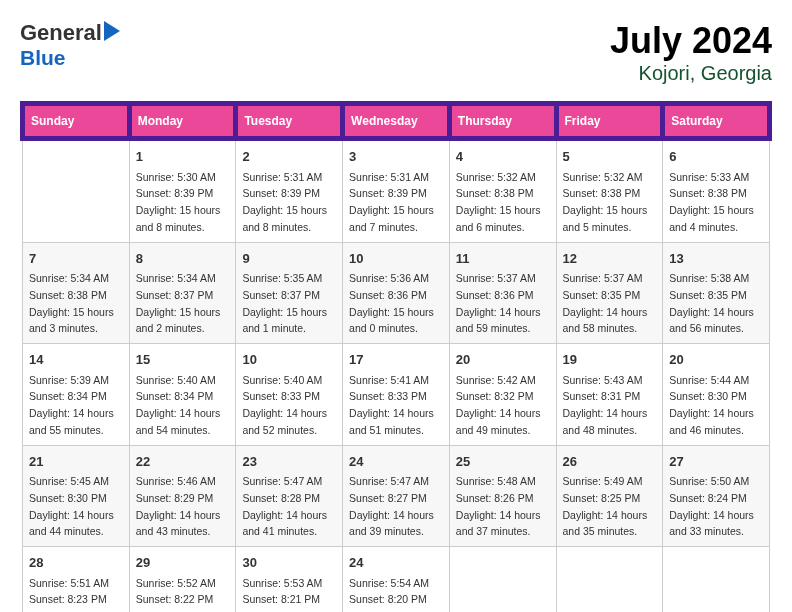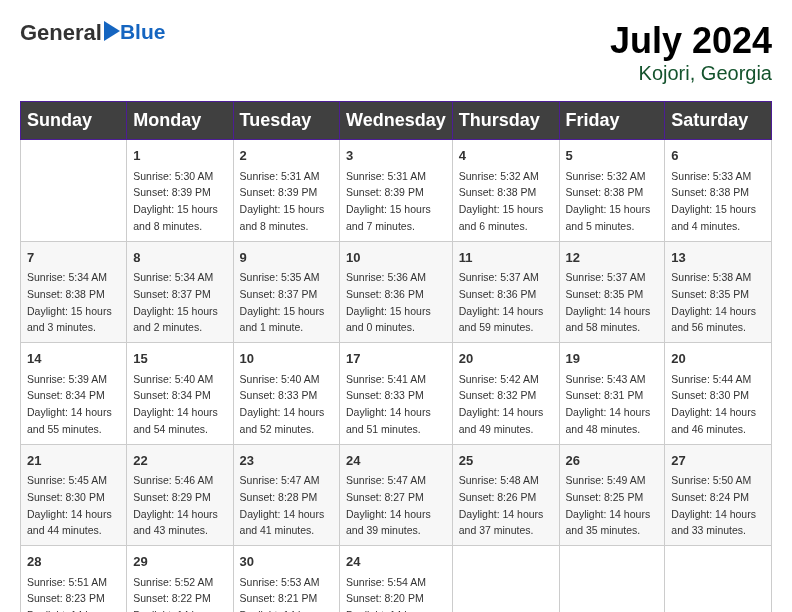--- a/index.html
+++ b/index.html
@@ -11,21 +11,21 @@
       padding: 20px;
     }
     .header {
       display: flex;
       justify-content: space-between;
       align-items: flex-start;
       margin-bottom: 16px;
     }
     .logo {
       display: flex;
-      flex-direction: row;
+      flex-direction: column;
       align-items: flex-start;
     }
     .logo-line {
       display: flex;
       align-items: center;
     }
     .title-block { text-align: right; }
     .month-year {
       font-size: 36px;
       font-weight: bold;
@@ -34,27 +34,27 @@
     .location {
       font-size: 20px;
       color: #14532d;
     }
     table {
       width: 100%;
       border-collapse: collapse;
       font-size: 11px;
     }
     thead tr th {
-      background-color: #404040;
+      background-color: #ec4899;
       color: #fff;
       padding: 8px 6px;
       text-align: left;
-      font-size: 18px;
+      font-size: 12px;
       font-weight: bold;
-      border: 1px solid #4c1d95;
+      border: 5px solid #4c1d95;
     }
     tbody tr td {
       border: 1px solid #ccc;
       padding: 6px 6px;
       vertical-align: top;
       width: calc(100%/7);
       height: 90px;
       color: #333;
       line-height: 1.5;
     }

